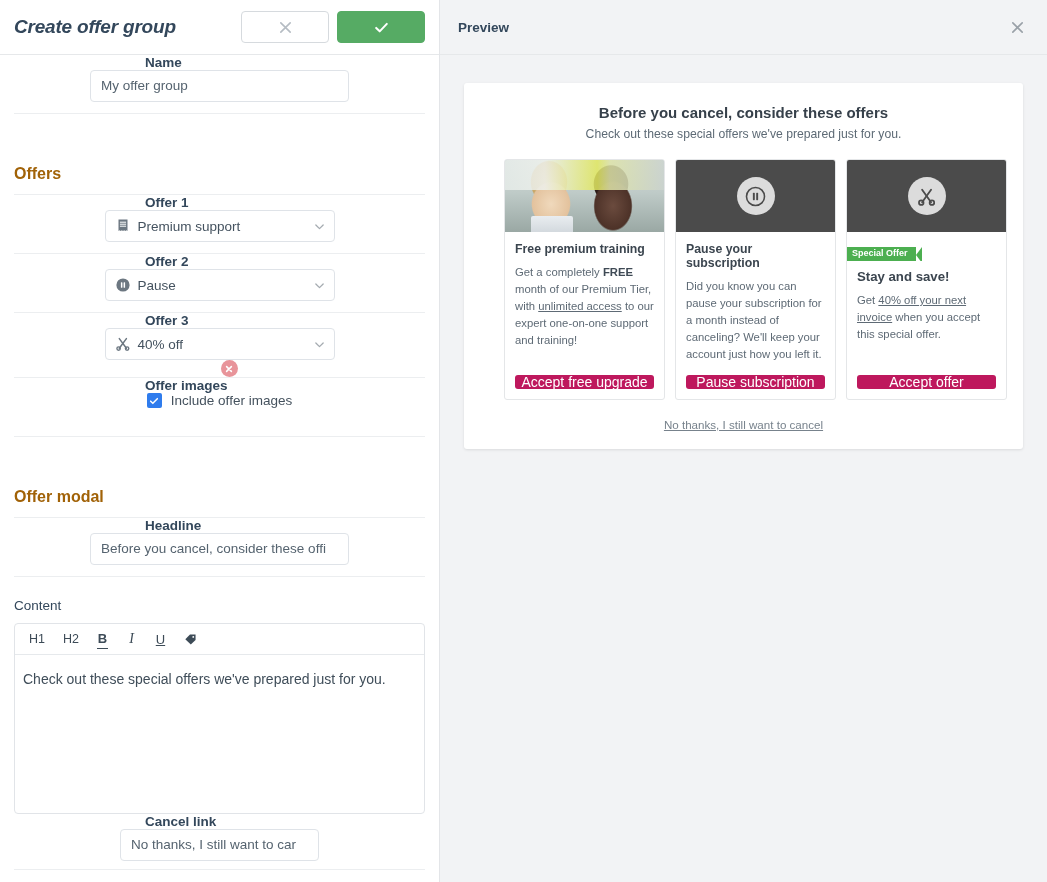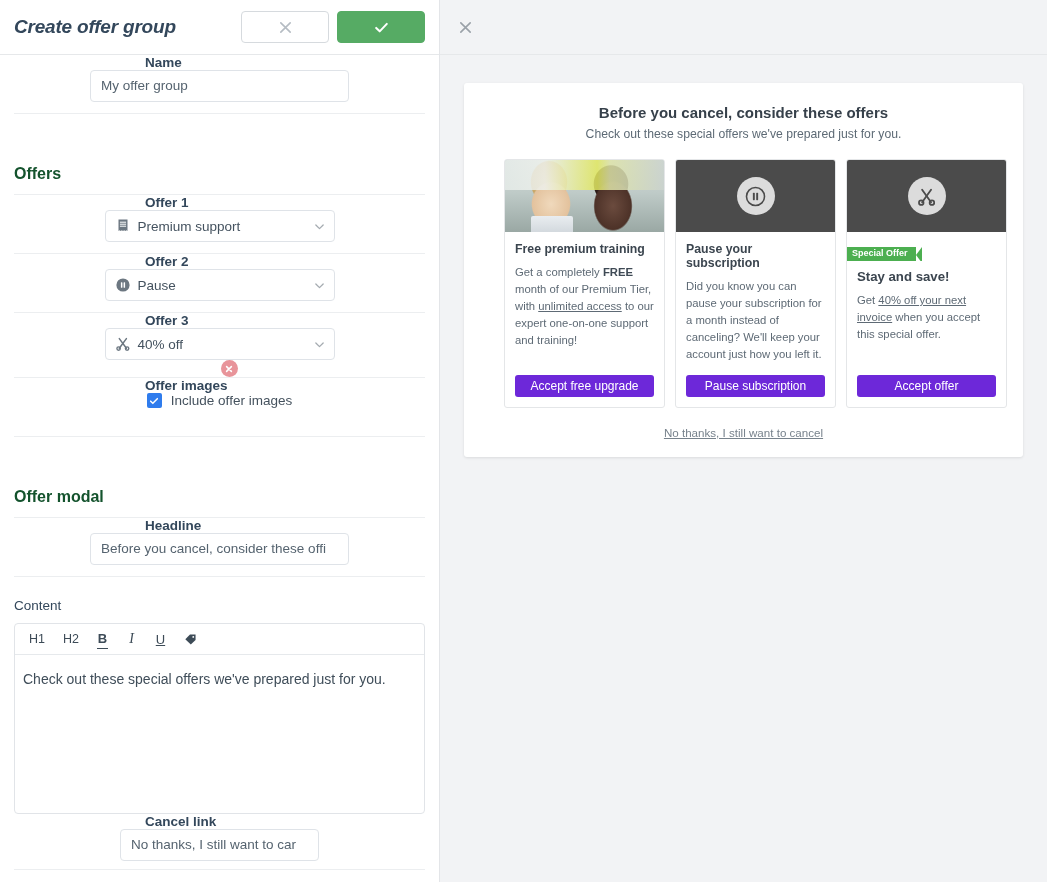--- a/index.html
+++ b/index.html
@@ -52,21 +52,21 @@
     min-height: 59px;
     border-bottom: 1px solid #eceef0;
     flex-direction: column;
   }
   .row.no-border { border-bottom: none; }
   .row-label {
     width: 149px; flex-shrink: 0;
     font-size: 13.5px; font-weight: bold; color: #33475b;
   }
   .section-head {
-    font-size: 16px; font-weight: bold; color: #14532d;
+    font-size: 16px; font-weight: bold; color: #a16207;
     padding: 26px 0 11px 0;
     border-bottom: 1px solid #eceef0;
   }
   .spacer-lg { height: 25px; }
 
   .text-input {
     height: 32px;
     border: 1px solid #dfe3e8;
     border-radius: 4px;
     background: #fff;
@@ -247,23 +247,23 @@
     margin-bottom: 8px;
   }
   .card-title.big { font-size: 13.2px; }
   .card-text {
     font-size: 11.3px; color: #5e6a75; line-height: 1.5;
   }
   .card-text b { color: #3f4a55; }
   .card-text u { text-decoration: underline; }
   .card-btn {
     margin: 12px 10px 10px 10px;
-    height: 22px; border-radius: 3px;
-    background: #6d28d9; color: #fff;
-    font-size: 12px;
+    height: 14px; border-radius: 3px;
+    background: #be185d; color: #fff;
+    font-size: 14px;
     display: flex; align-items: center; justify-content: center;
     cursor: pointer;
   }
   .cancel-link {
     text-align: center; margin-top: 18px;
     font-size: 11.6px; color: #77828c;
     text-decoration: underline;
     cursor: pointer;
   }
 </style>
@@ -398,20 +398,21 @@
         <div class="row-label">Cancel link</div>
         <div class="text-input in-cancel">No thanks, I still want to car</div>
       </div>
       <div class="bottom-rule"></div>
 
     </div>
   </div>
 
   <div class="preview-panel">
     <div class="preview-header">
+      <div class="preview-title">Preview</div>
       <svg class="prev-close" viewBox="0 0 16 16">
         <path d="M3 3 L13 13 M13 3 L3 13" stroke="#9aa1a8" stroke-width="1.7" fill="none" stroke-linecap="round"></path>
       </svg>
     </div>
 
     <div class="modal-card">
       <div class="modal-h1">Before you cancel, consider these offers</div>
       <div class="modal-sub">Check out these special offers we've prepared just for you.</div>
 
       <div class="cards">

